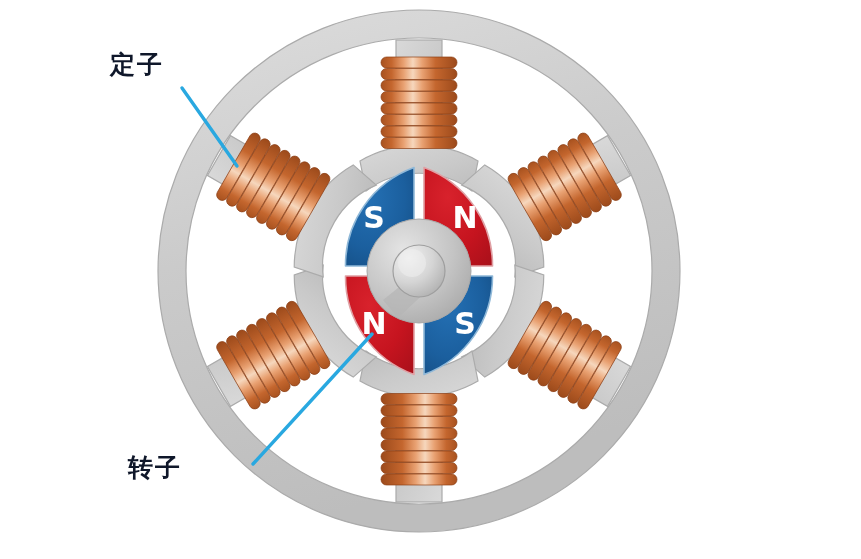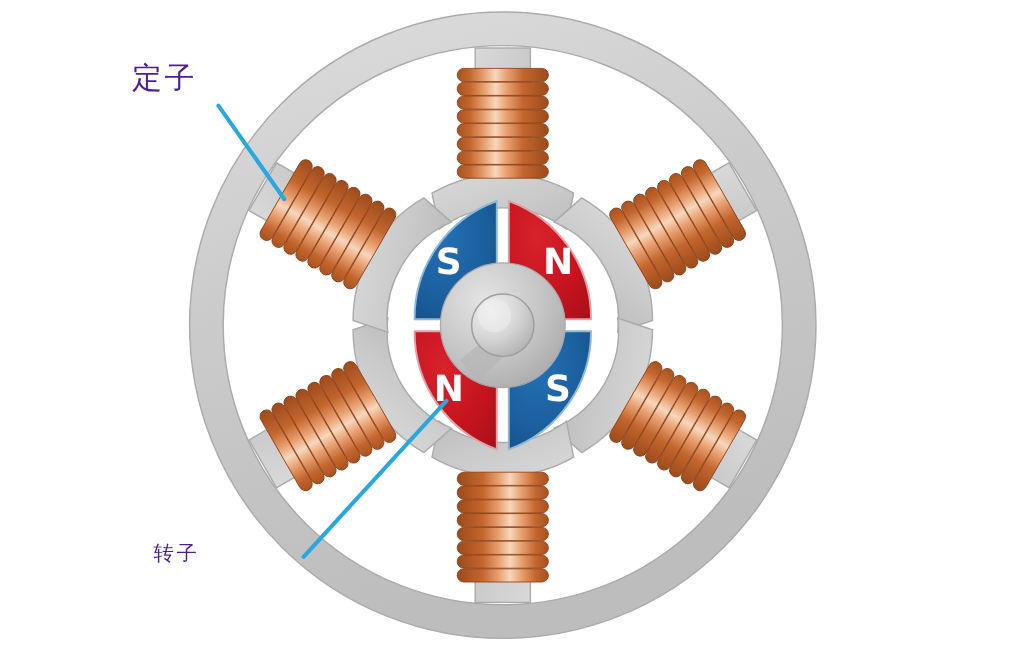--- a/index.html
+++ b/index.html
@@ -1,23 +1,23 @@
 <!DOCTYPE html>
 <html><head>
 <meta charset="utf-8">
 <style>
   html,body{margin:0;padding:0;background:#ffffff;}
   body{width:861px;height:559px;overflow:hidden;
        font-family:"DejaVu Sans","Liberation Sans",sans-serif;}
   #stage{position:relative;width:861px;height:559px;background:#fff;}
   svg#motor{position:absolute;left:0;top:0;width:861px;height:559px;}
-  .lbl{position:absolute;color:#4c1d95;font-weight:400;letter-spacing:2px;
+  .lbl{position:absolute;color:#0f172a;font-weight:700;letter-spacing:2px;
        white-space:nowrap;font-family:"DejaVu Sans","Liberation Sans",sans-serif;}
   #label-stator{left:110px;top:48px;font-size:25px;}
-  #label-rotor{left:128px;top:452px;font-size:17px;line-height:1.25;text-align:center;}
+  #label-rotor{left:128px;top:452px;font-size:25px;line-height:1.25;text-align:center;}
   #label-rotor span{display:block;}
 </style>
 </head>
 <body>
 
 <div id="stage">
 
   <svg id="motor" viewBox="0 0 861 559">
     <defs>
 

